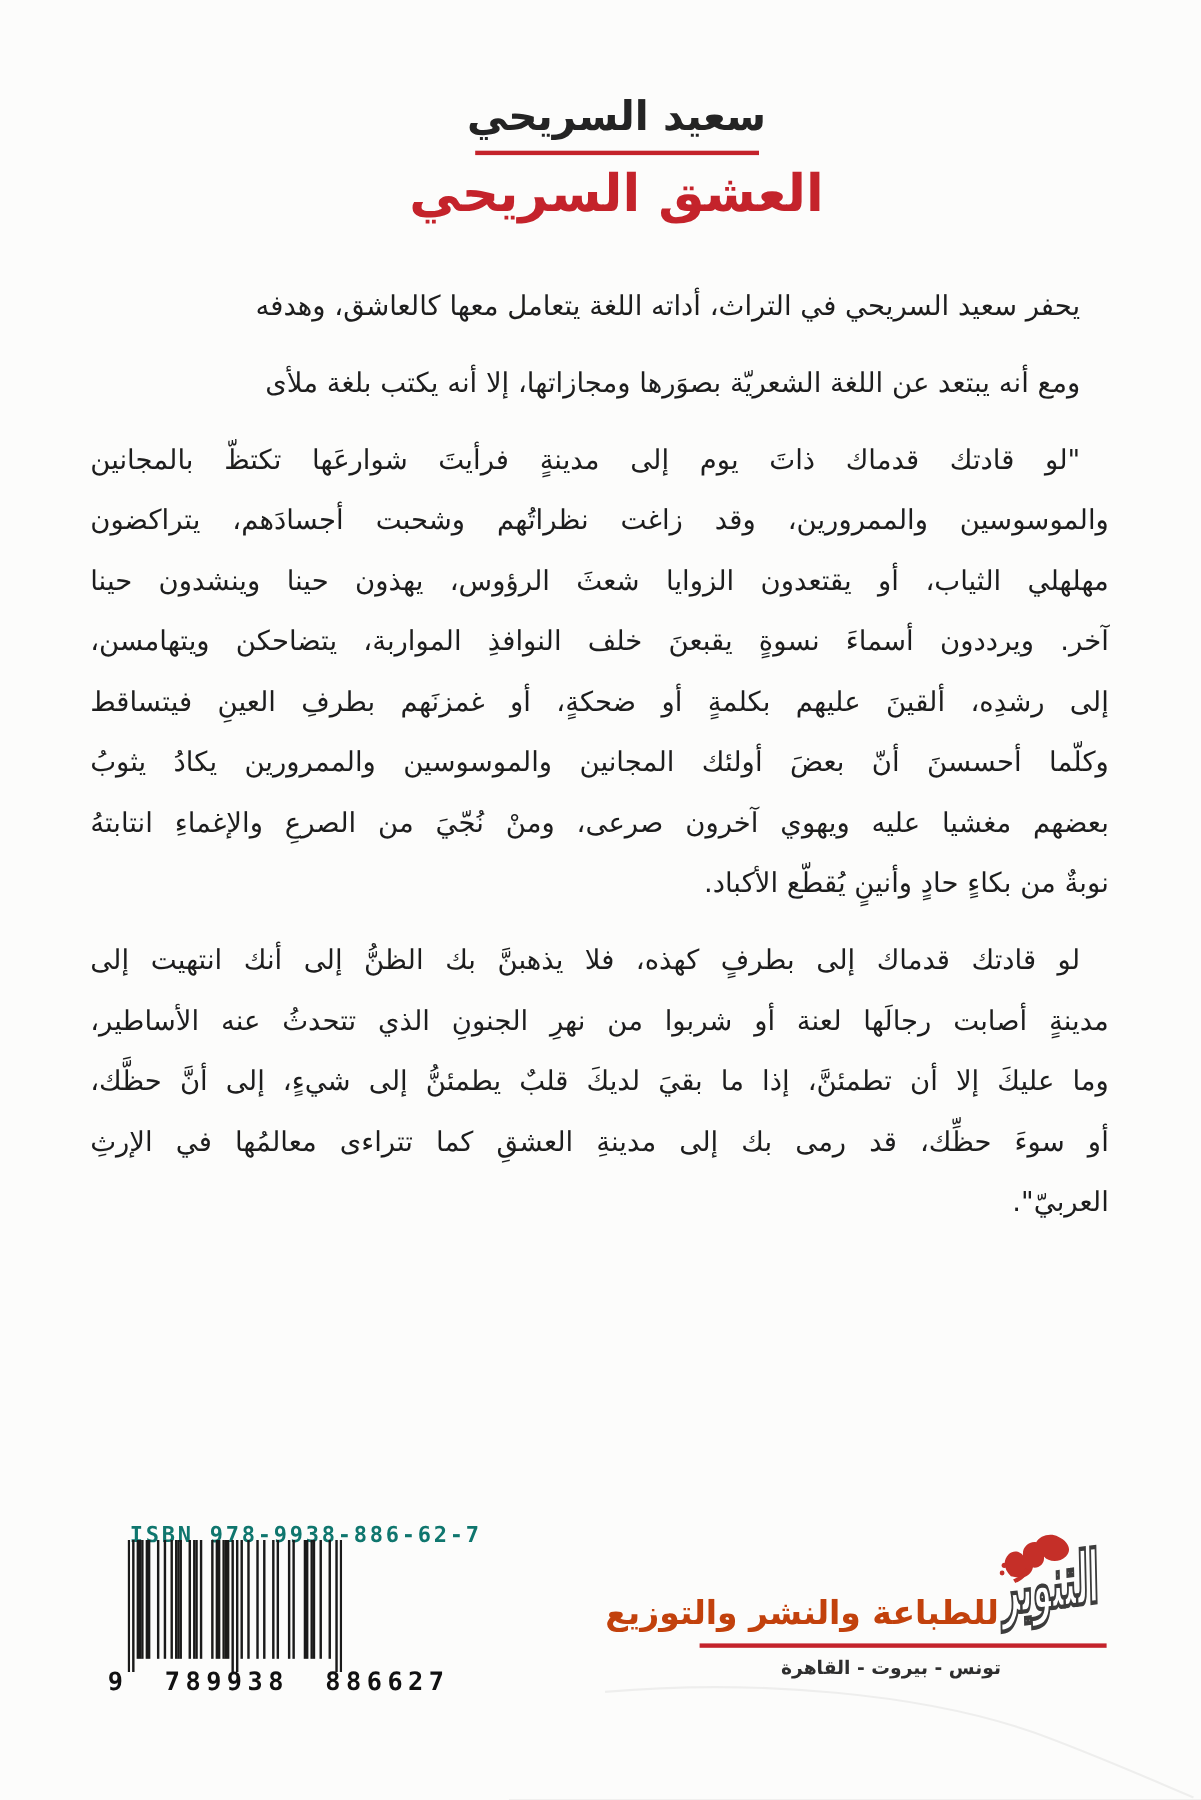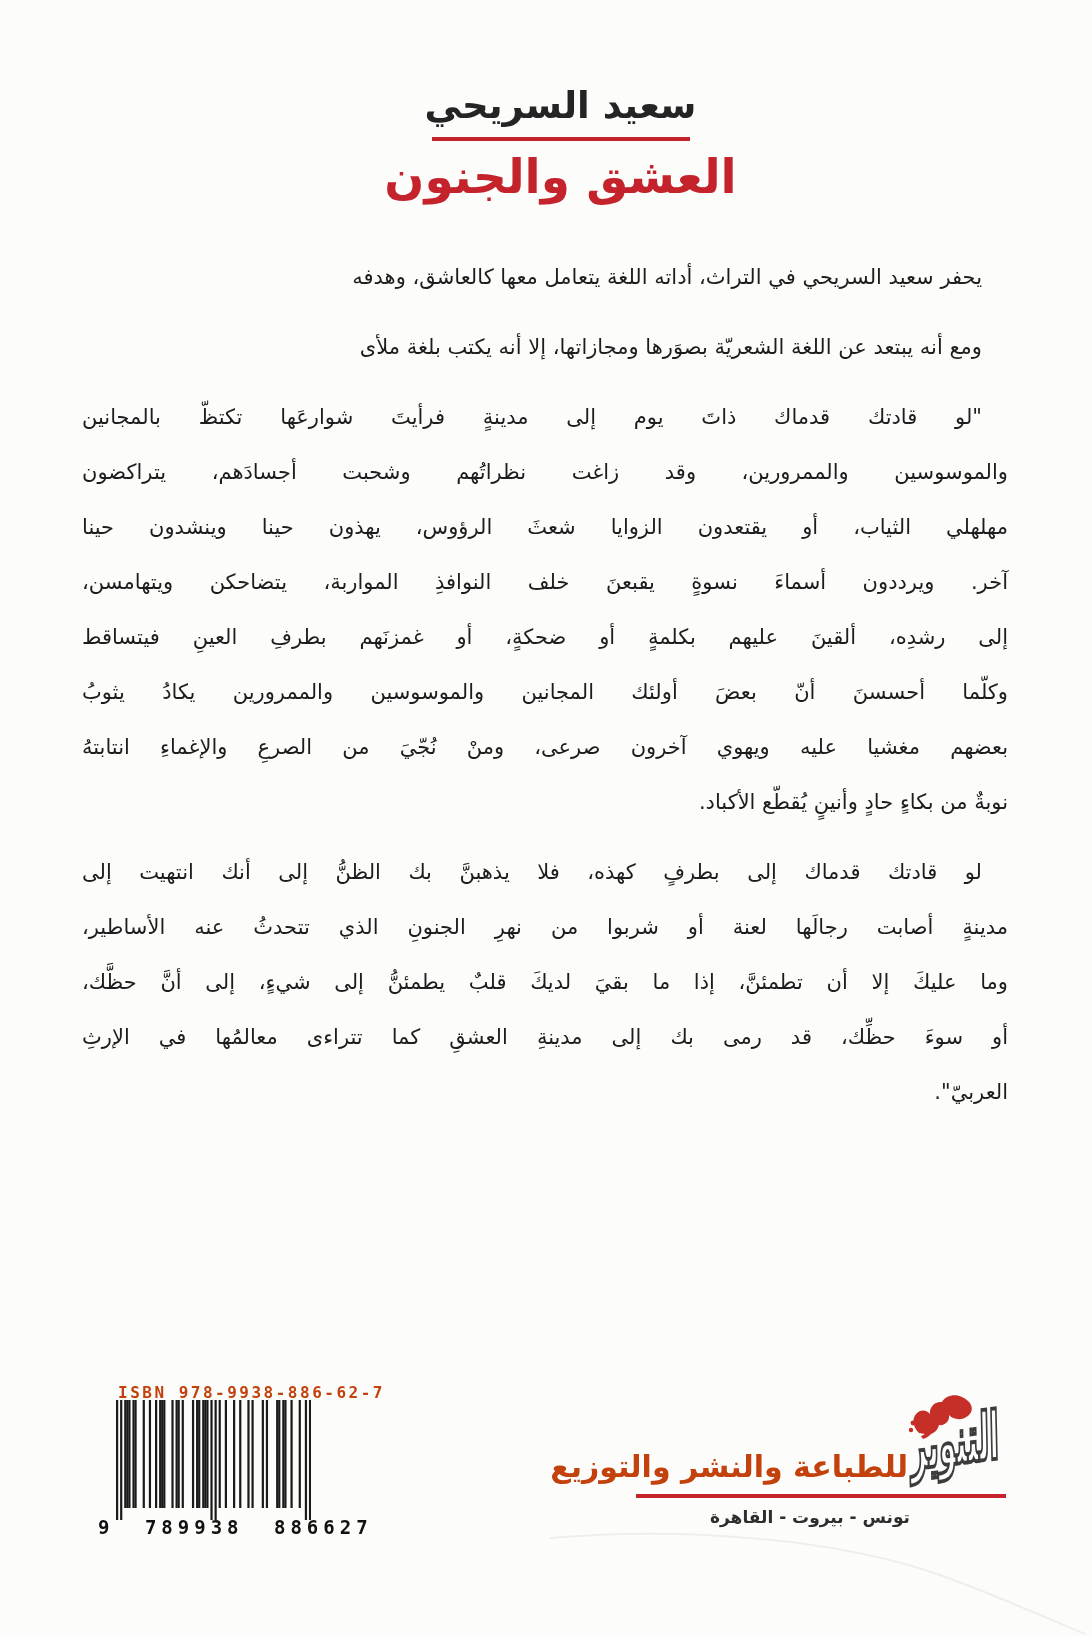--- a/index.html
+++ b/index.html
@@ -34,38 +34,38 @@
     font-size:47px;font-weight:bold;color:var(--red);
     margin-top:10px;line-height:1.1;
   }
   
   .body-text{
     position:absolute;top:250px;right:84px;left:82px;
     direction:rtl;
   }
   .para{margin:0 0 15px 0;}
   .line{
-    font-size:21px;line-height:55px;color:var(--ink);
+    font-size:25px;line-height:55px;color:var(--ink);
     text-align:justify;text-align-last:justify;
     white-space:normal;
   }
   .para .line:first-child{text-indent:26px;}
   .para .line:last-child{text-align-last:right;}
   
   .isbn-label{
     position:absolute;left:118px;top:1383px;
     font-family:"DejaVu Sans Mono", monospace;
-    font-size:16px;font-weight:bold;color:#c2410c;
+    font-size:20px;font-weight:bold;color:#0f766e;
     letter-spacing:2.5px;white-space:nowrap;
   }
   .barcode{position:absolute;left:116px;top:1400px;}
   .barcode-digits{
     position:absolute;left:98px;top:1516px;
     font-family:"DejaVu Sans Mono", monospace;
-    font-size:19px;font-weight:bold;color:#111;
+    font-size:23px;font-weight:bold;color:#111;
     letter-spacing:5px;word-spacing:14px;white-space:nowrap;
   }
   
   .pub-tagline{
     position:absolute;right:184px;top:1449px;
     direction:rtl;font-size:30px;font-weight:bold;color:#c2410c;
     white-space:nowrap;letter-spacing:0.5px;
   }
   .pub-underline{
     position:absolute;left:636px;top:1494px;
@@ -89,21 +89,21 @@
   .crease{position:absolute;pointer-events:none;}
 </style>
 </head>
 <body>
 
 <div class="page">
 
   <div class="header">
     <div class="author">سعيد السريحي</div>
     <div class="red-rule"></div>
-    <div class="title">العشق والجنون</div>
+    <div class="title">العشق السريحي</div>
   </div>
 
   <div class="body-text">
     <div class="para">
         <div class="line">يحفر سعيد السريحي في التراث، أداته اللغة يتعامل معها كالعاشق، وهدفه</div>
       </div>
     <div class="para">
         <div class="line">ومع أنه يبتعد عن اللغة الشعريّة بصوَرها ومجازاتها، إلا أنه يكتب بلغة ملأى</div>
       </div>
     <div class="para">

